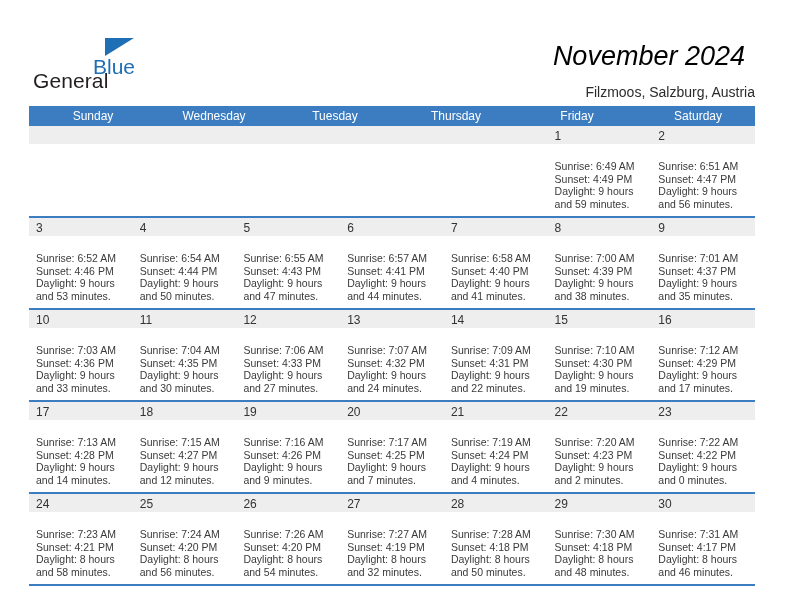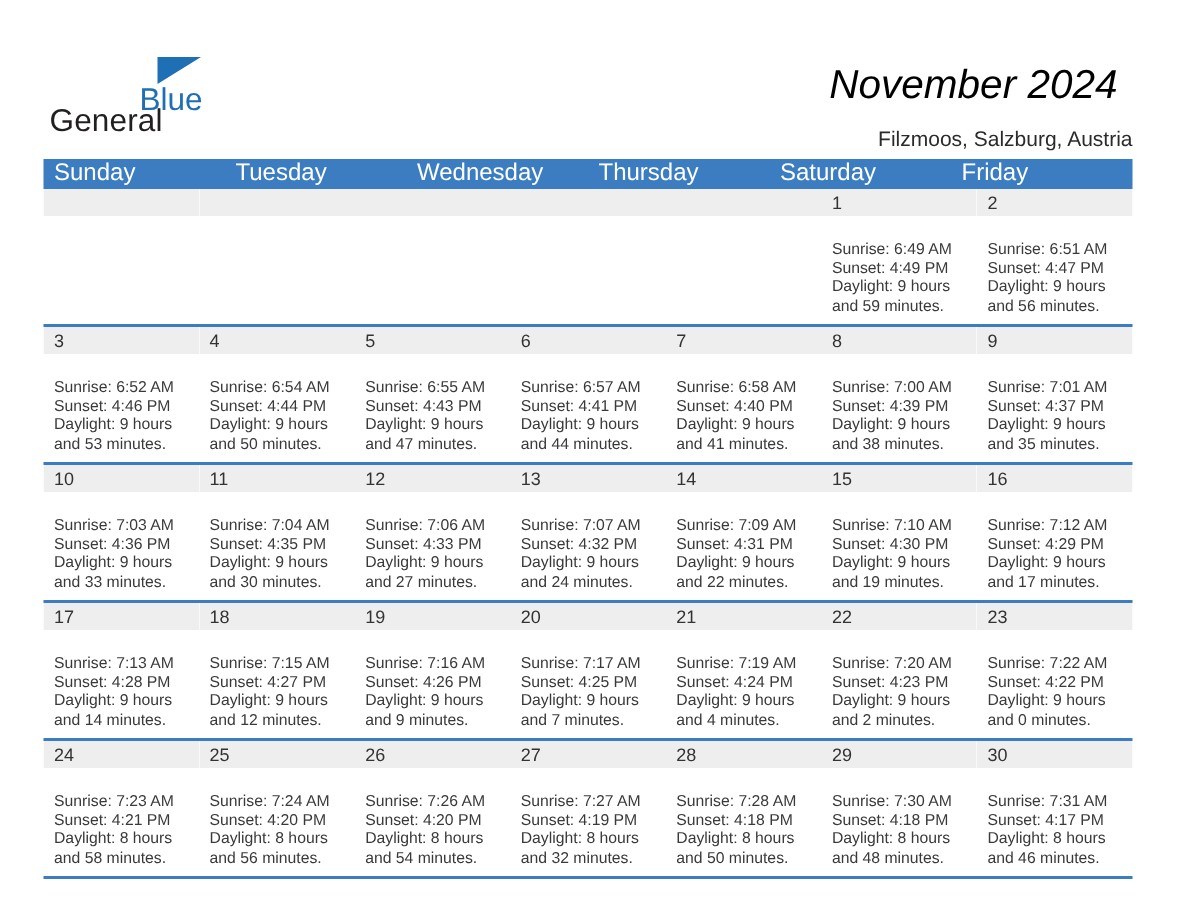--- a/index.html
+++ b/index.html
@@ -95,25 +95,26 @@
     width: 726px;
   }
   .weekday-row {
     display: flex;
     background: #3b7dc0;
     height: 20px;
   }
   .weekday {
     flex: 1 1 0;
     color: #ffffff;
-    font-size: 16px;
+    font-size: 12px;
     line-height: 20px;
     padding-left: 7px;
     box-sizing: border-box;
     white-space: nowrap;
+    text-align: center;
   }
 
   .week-row {
     display: flex;
     height: 90px;
     border-top: 2px solid #3b7dc0;
     background: #ffffff;
   }
   .week-row.first {
     border-top: none;
@@ -171,25 +172,25 @@
     <div class="title-block">
       <div class="cal-title">November 2024</div>
       <div class="cal-subtitle">Filzmoos, Salzburg, Austria</div>
     </div>
 
   </div>
 
   <div class="calendar">
     <div class="weekday-row">
       <div class="weekday">Sunday</div>
+      <div class="weekday">Wednesday</div>
       <div class="weekday">Tuesday</div>
-      <div class="weekday">Wednesday</div>
       <div class="weekday">Thursday</div>
+      <div class="weekday">Friday</div>
       <div class="weekday">Saturday</div>
-      <div class="weekday">Friday</div>
     </div>
 
     <div id="weeks-container">
         <div class="week-row first">
           <div class="day-cell empty">
             <div class="day-number-band"><span class="day-number"></span></div>
           </div>
           <div class="day-cell empty">
             <div class="day-number-band"><span class="day-number"></span></div>
           </div>

